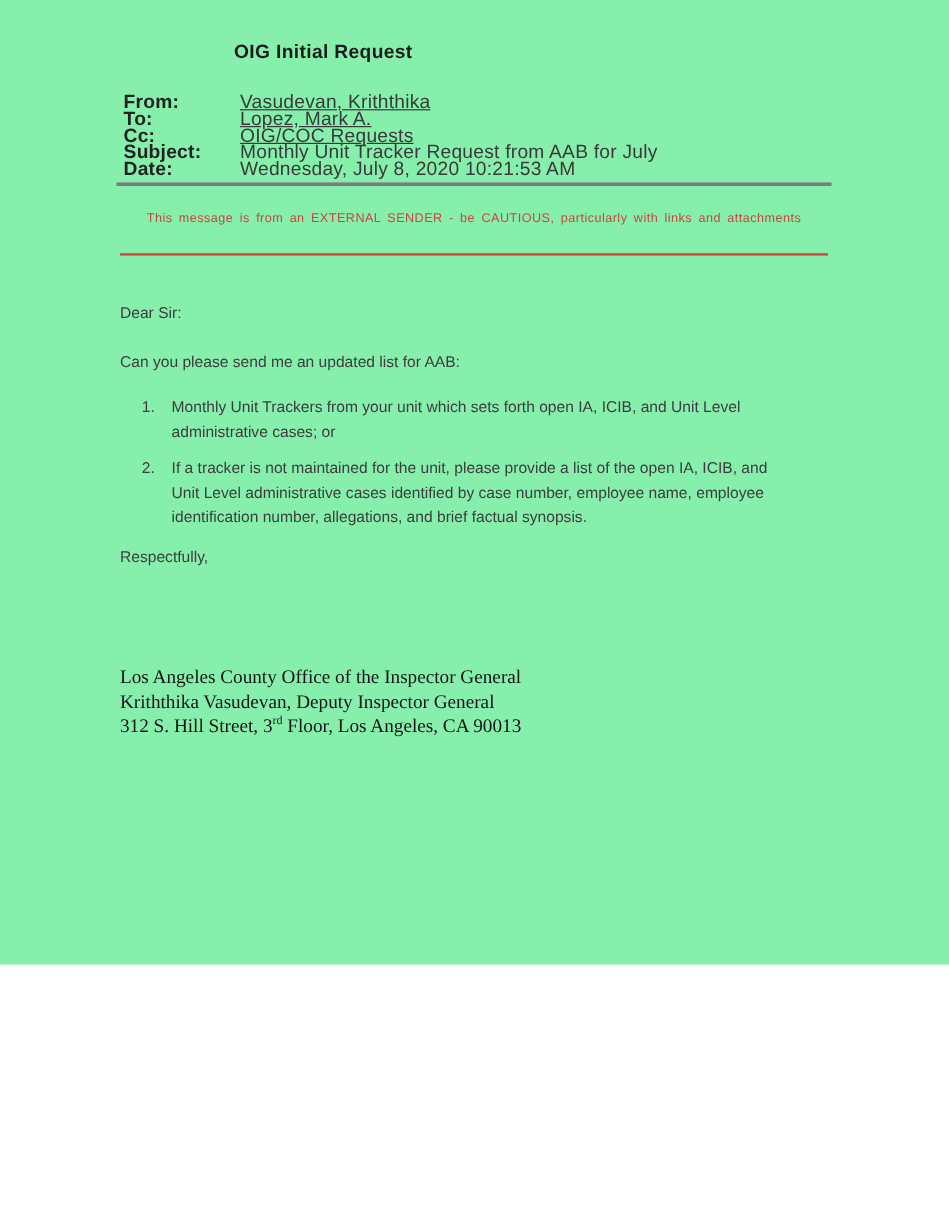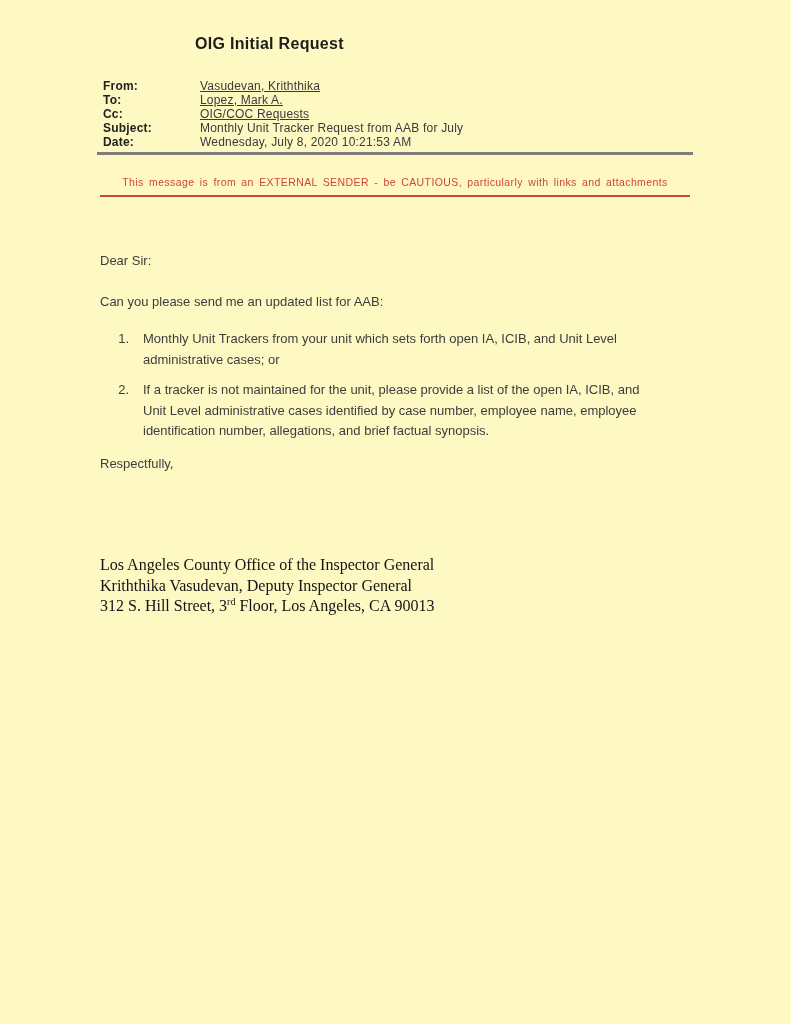--- a/index.html
+++ b/index.html
@@ -3,22 +3,22 @@
 <meta charset="utf-8">
 <style>
   html, body {
     margin: 0;
     padding: 0;
     background: #ffffff;
   }
   .page {
     position: relative;
     width: 791px;
-    height: 1024px;
-    background: #fef9c3;
+    height: 804px;
+    background: #86efac;
     font-family: "Liberation Sans", sans-serif;
     overflow: hidden;
   }
 
   
   .doc-title {
     position: absolute;
     left: 195px;
     top: 35px;
     font-size: 16px;
@@ -26,21 +26,21 @@
     color: #1d1d1d;
     letter-spacing: 0.3px;
   }
 
   
   .email-header {
     position: absolute;
     left: 103px;
     top: 79px;
     width: 560px;
-    font-size: 12px;
+    font-size: 16px;
     line-height: 14px;
     color: #333333;
     letter-spacing: 0.2px;
   }
   .header-row { display: flex; }
   .header-label {
     width: 97px;
     flex: 0 0 97px;
     font-weight: bold;
     color: #222222;
@@ -62,21 +62,21 @@
   .warning-banner {
     position: absolute;
     left: 100px;
     top: 176px;
     width: 590px;
     text-align: center;
     font-size: 10.5px;
     letter-spacing: 0.4px;
     word-spacing: 2px;
     color: #cf443f;
-    padding-bottom: 7px;
+    padding-bottom: 23px;
     border-bottom: 2px solid #cf443f;
   }
 
   
   .email-body {
     position: absolute;
     left: 100px;
     top: 251px;
     width: 580px;
     font-size: 13px;

